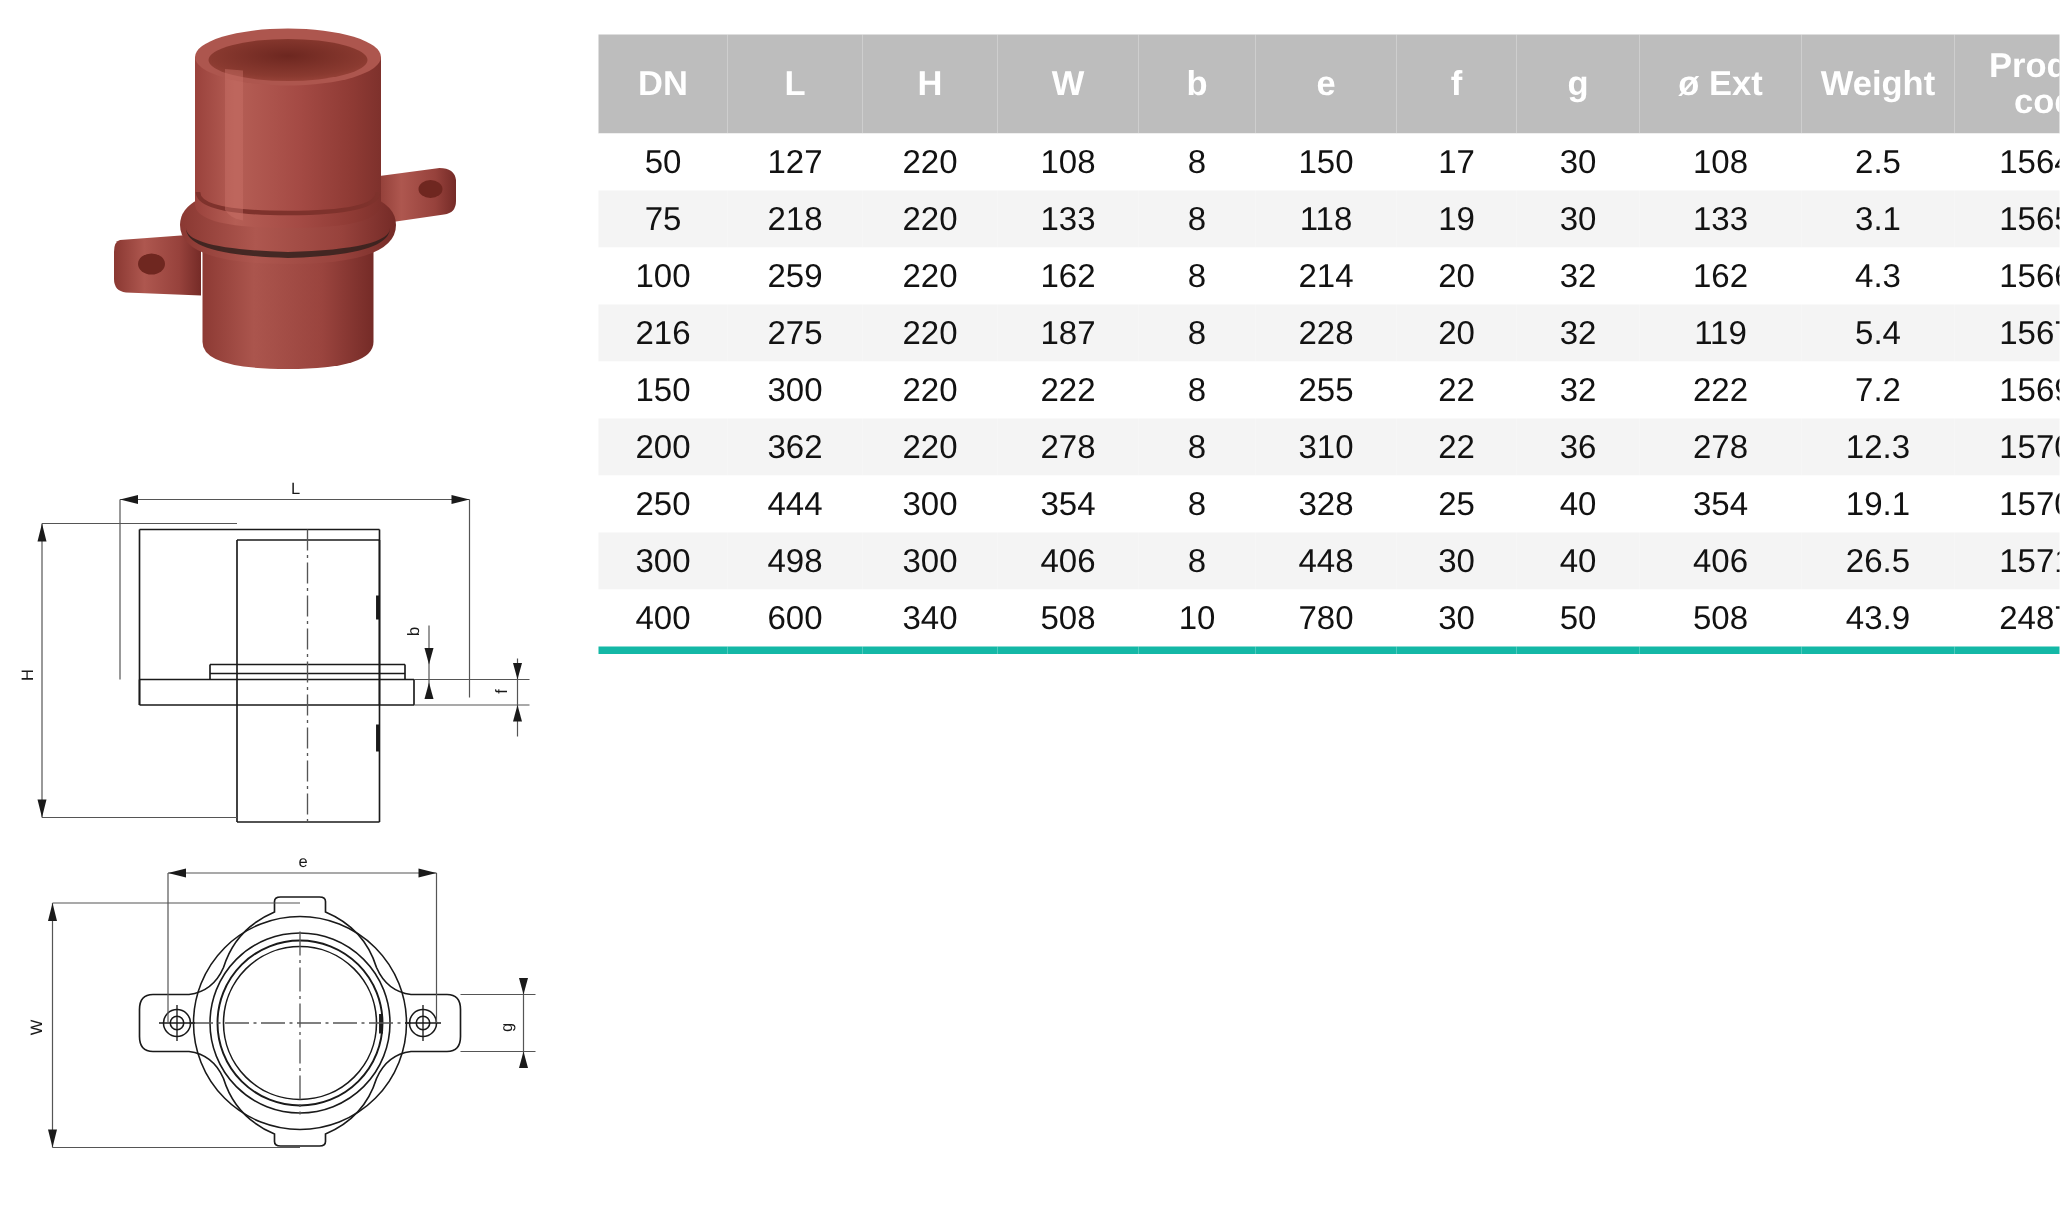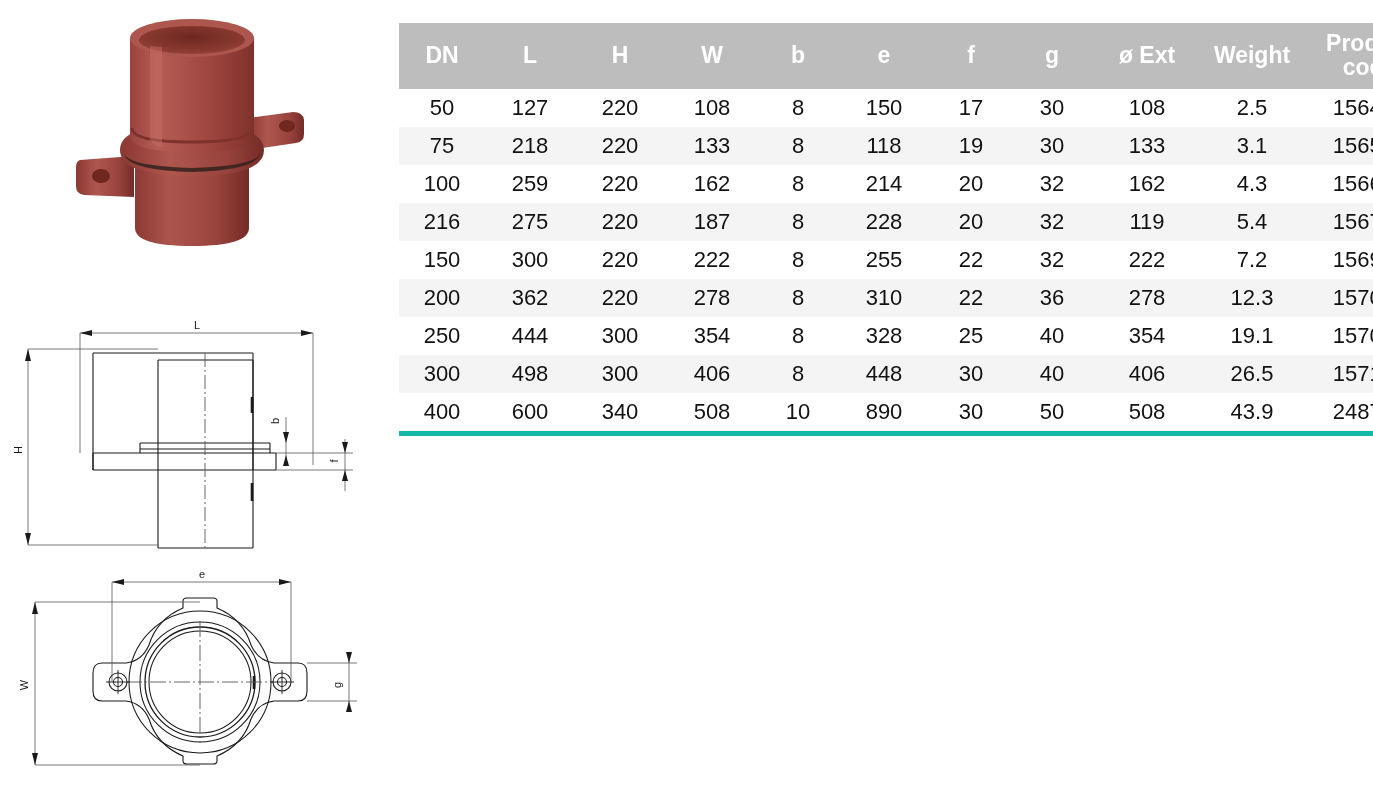--- a/index.html
+++ b/index.html
@@ -395,21 +395,21 @@
           <td class="c-ext">406</td>
           <td class="c-wt">26.5</td>
           <td class="c-code">157160</td>
         </tr>
         <tr>
           <td class="c-dn">400</td>
           <td class="c-l">600</td>
           <td class="c-h">340</td>
           <td class="c-w">508</td>
           <td class="c-b">10</td>
-          <td class="c-e">890</td>
+          <td class="c-e">780</td>
           <td class="c-f">30</td>
           <td class="c-g">50</td>
           <td class="c-ext">508</td>
           <td class="c-wt">43.9</td>
           <td class="c-code">248776</td>
         </tr>
       </tbody>
   </table>
 </div>
 

